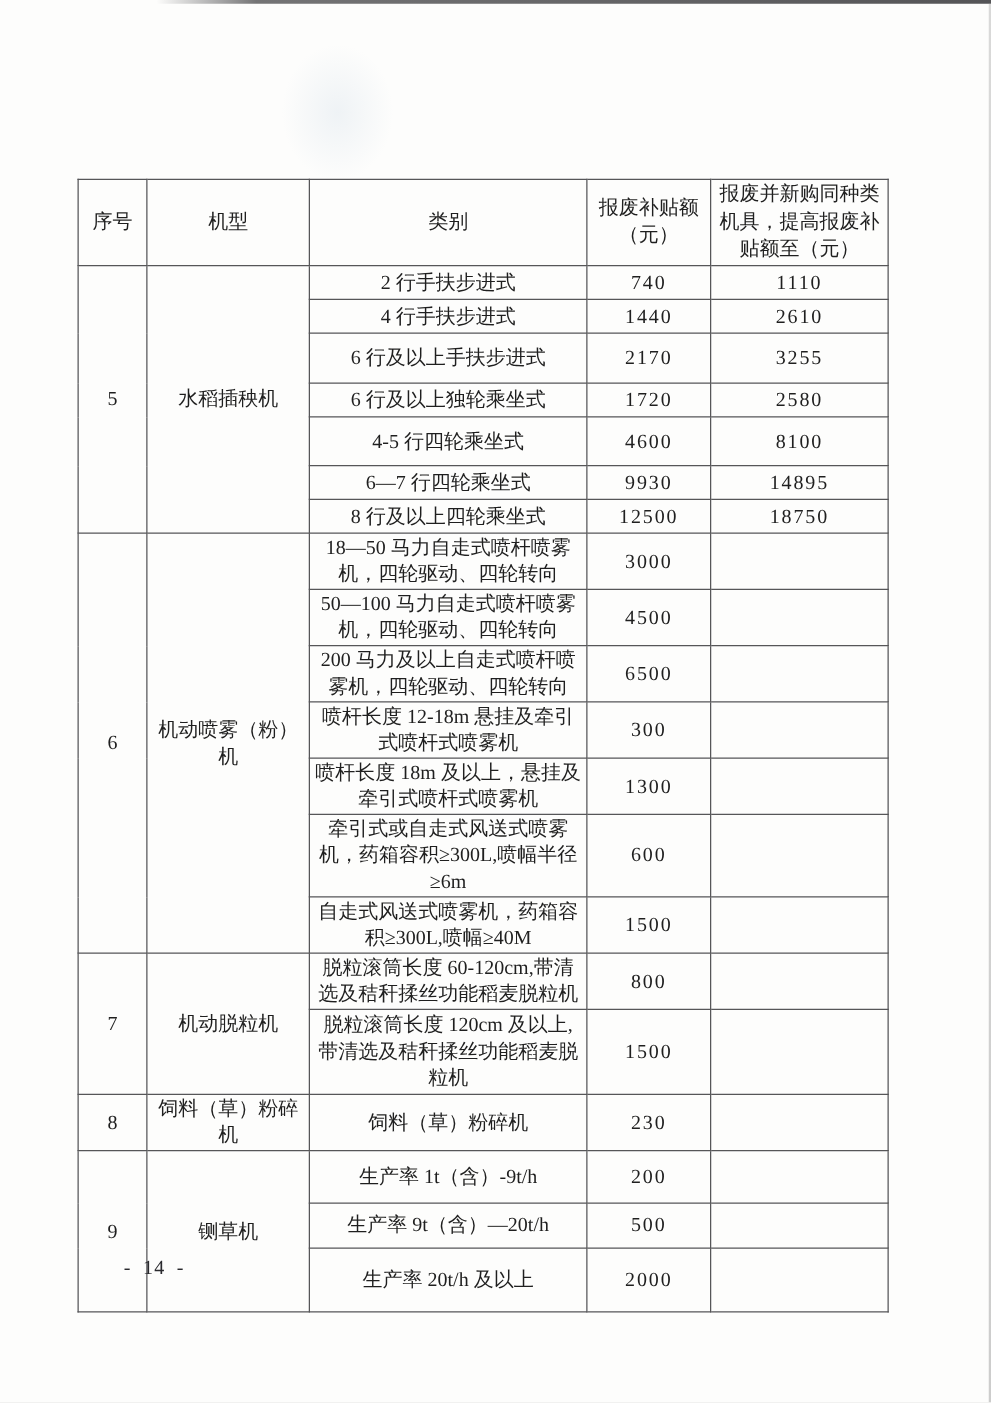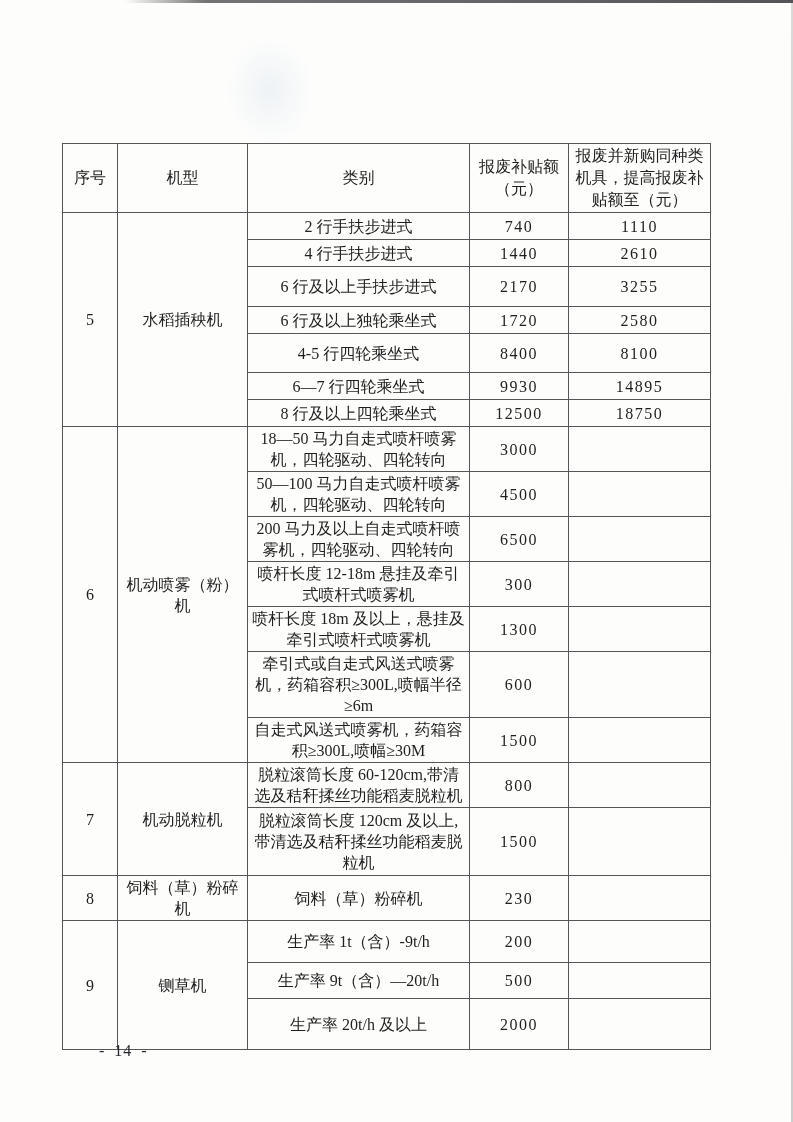--- a/index.html
+++ b/index.html
@@ -42,21 +42,21 @@
     font-weight: normal;
     line-height: 21px;
     padding: 1px 3px;
     overflow: hidden;
   }
   table.subsidy th { line-height: 22px; }
   td.num { letter-spacing: 1.5px; }
   
   .page-number {
     position: absolute;
-    left: 99px; top: 1042px;
+    left: 99px; top: 1006px;
     font-size: 16px;
     letter-spacing: 1px;
     color: #2a2a2e;
     word-spacing: 4px;
   }
 </style>
 </head>
 <body>
 
 <div class="page">
@@ -100,21 +100,21 @@
       <td class="num">2170</td>
       <td class="num">3255</td>
     </tr>
     <tr style="height:27px">
       <td>6 行及以上独轮乘坐式</td>
       <td class="num">1720</td>
       <td class="num">2580</td>
     </tr>
     <tr style="height:39px">
       <td>4-5 行四轮乘坐式</td>
-      <td class="num">8400</td>
+      <td class="num">4600</td>
       <td class="num">8100</td>
     </tr>
     <tr style="height:27px">
       <td>6—7 行四轮乘坐式</td>
       <td class="num">9930</td>
       <td class="num">14895</td>
     </tr>
     <tr style="height:27px">
       <td>8 行及以上四轮乘坐式</td>
       <td class="num">12500</td>
@@ -147,21 +147,21 @@
       <td>喷杆长度 18m 及以上，悬挂及牵引式喷杆式喷雾机</td>
       <td class="num">1300</td>
       <td class="num"></td>
     </tr>
     <tr style="height:58px">
       <td>牵引式或自走式风送式喷雾机，药箱容积≥300L,喷幅半径≥6m</td>
       <td class="num">600</td>
       <td class="num"></td>
     </tr>
     <tr style="height:43px">
-      <td>自走式风送式喷雾机，药箱容积≥300L,喷幅≥30M</td>
+      <td>自走式风送式喷雾机，药箱容积≥300L,喷幅≥40M</td>
       <td class="num">1500</td>
       <td class="num"></td>
     </tr>
 
     <tr style="height:42px">
       <td rowspan="2">7</td>
       <td rowspan="2">机动脱粒机</td>
       <td>脱粒滚筒长度 60-120cm,带清选及秸秆揉丝功能稻麦脱粒机</td>
       <td class="num">800</td>
       <td class="num"></td>

